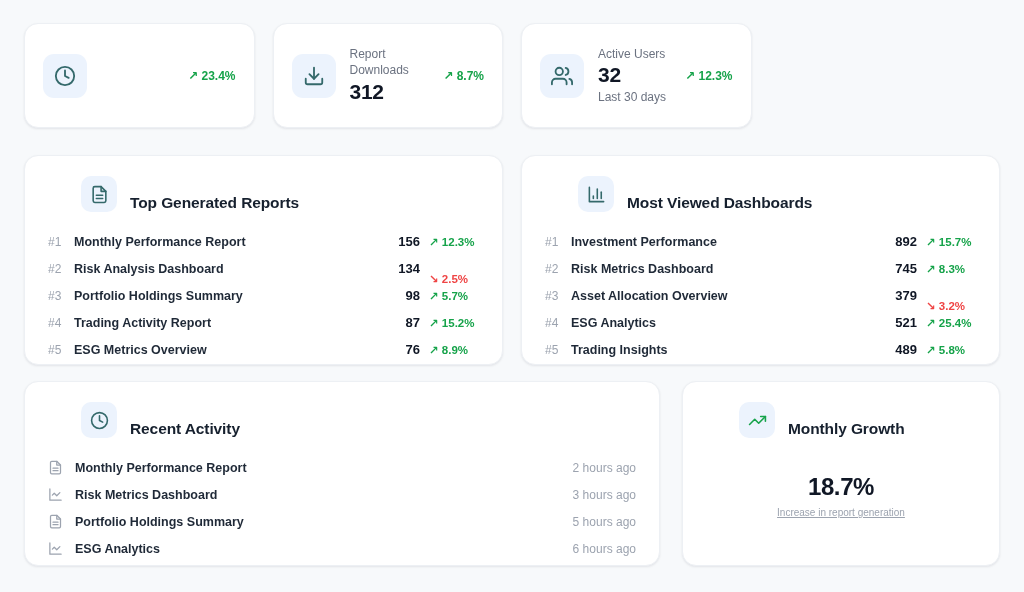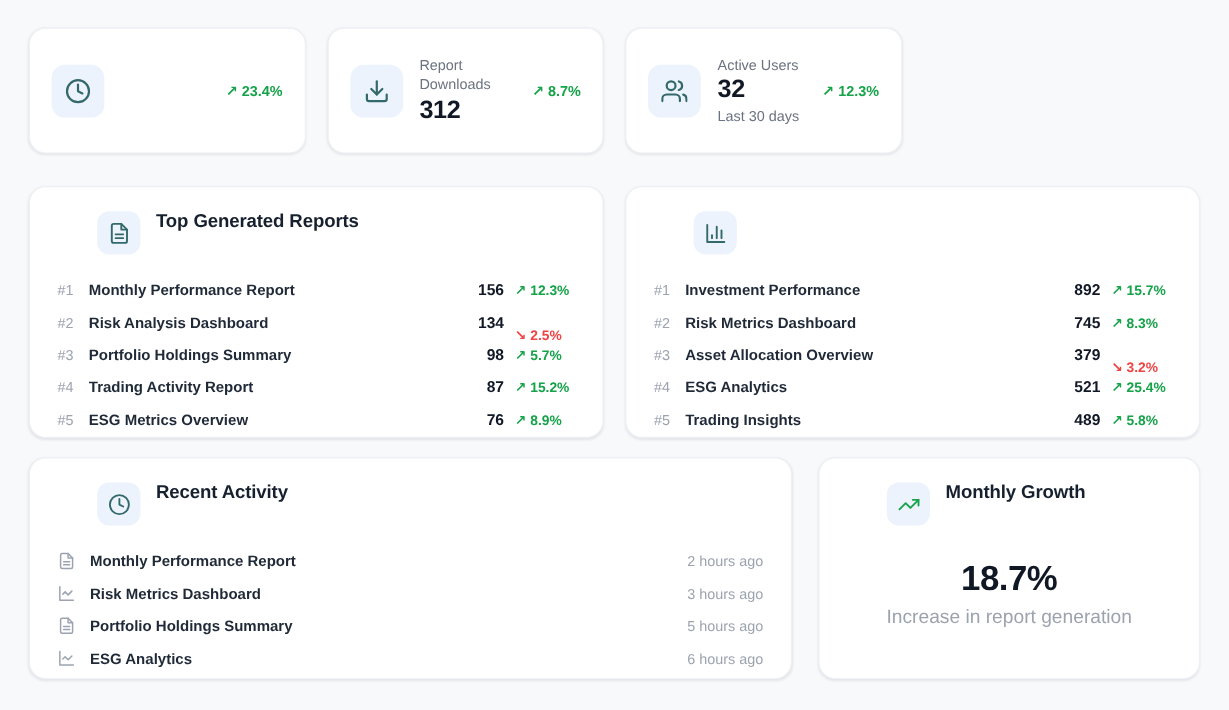--- a/index.html
+++ b/index.html
@@ -45,41 +45,41 @@
   .stat-label{font-size:12px;color:var(--muted);line-height:1.35;max-width:110px;}
   .stat-value{font-size:21px;font-weight:800;color:var(--num);letter-spacing:-.3px;line-height:1.25;}
   .stat-sub{font-size:12px;color:var(--muted);line-height:1.35;}
   .change{font-size:12px;font-weight:700;color:var(--green);white-space:nowrap;}
   .change[data-direction="down"]{color:var(--red);margin-top:20px;}
   .change .arrow::before{content:"\2197\00a0";}
   .change[data-direction="down"] .arrow::before{content:"\2198\00a0";}
   .stat-change{margin-left:auto;padding-left:8px;}
   
   .list-card{height:210px;padding:20px 23px 16px 23px;}
-  .card-header{display:flex;align-items:flex-start;margin-bottom:16px;padding-left:33px;}
+  .card-header{display:flex;align-items:flex-end;margin-bottom:16px;padding-left:33px;}
   .card-header .chip{width:36px;height:36px;border-radius:10px;}
   .card-header .chip svg{width:19px;height:19px;}
   .card-title{font-size:15.5px;font-weight:700;color:var(--ink);margin-left:13px;letter-spacing:-.1px;}
   .rank-row{display:flex;align-items:center;height:27px;}
   .rank{width:26px;font-size:12px;color:var(--faint);flex:0 0 auto;}
   .rank-name{font-size:12.5px;font-weight:700;color:#1f2937;flex:1;white-space:nowrap;overflow:hidden;}
   .rank-count{font-size:13px;font-weight:700;color:var(--num);margin-right:9px;}
   .rank-change{font-size:11.5px;min-width:50px;text-align:left;}
   
   .activity-card{height:185px;padding:20px 23px 16px 23px;}
   .activity-row{display:flex;align-items:center;height:27px;}
   .activity-icon{width:15px;height:15px;color:var(--faint);flex:0 0 auto;margin-right:12px;display:flex;}
   .activity-icon svg{width:15px;height:15px;}
   .activity-name{font-size:12.5px;font-weight:700;color:#1f2937;flex:1;}
   .activity-time{font-size:12px;color:var(--faint);}
   .growth-card{height:185px;padding:20px 23px;display:flex;flex-direction:column;}
   .growth-card .chip{color:var(--green);}
   .growth-center{flex:1;display:flex;flex-direction:column;align-items:center;justify-content:center;margin-top:-8px;}
-  .growth-value{font-size:29px;font-weight:800;color:var(--num);letter-spacing:-.4px;}
-  .growth-sub{font-size:16px;color:var(--faint);margin-top:6px;}
+  .growth-value{font-size:24px;font-weight:800;color:var(--num);letter-spacing:-.4px;}
+  .growth-sub{font-size:10px;color:var(--faint);margin-top:6px;text-decoration:underline;}
 </style>
 </head>
 <body>
 
 <div class="row stats-row">
 
 
   <div class="card stat-card">
     <div class="chip">
       <svg viewBox="0 0 24 24" fill="none" stroke="currentColor" stroke-width="2" stroke-linecap="round" stroke-linejoin="round">
@@ -173,20 +173,21 @@
   <div class="card list-card">
     <div class="card-header">
       <div class="chip">
         <svg viewBox="0 0 24 24" fill="none" stroke="currentColor" stroke-width="2" stroke-linecap="round" stroke-linejoin="round">
             <path d="M3 3v18h18"></path>
             <path d="M18 17V9"></path>
             <path d="M13 17V5"></path>
             <path d="M8 17v-3"></path>
           </svg>
       </div>
+      <div class="card-title">Most Viewed Dashboards</div>
     </div>
     <div class="rank-row">
       <span class="rank">#1</span>
       <span class="rank-name">Investment Performance</span>
       <span class="rank-count">892</span>
       <span class="change rank-change" data-direction="up"><span class="arrow"></span><span>15.7%</span></span>
     </div>
     <div class="rank-row">
       <span class="rank">#2</span>
       <span class="rank-name">Risk Metrics Dashboard</span>

